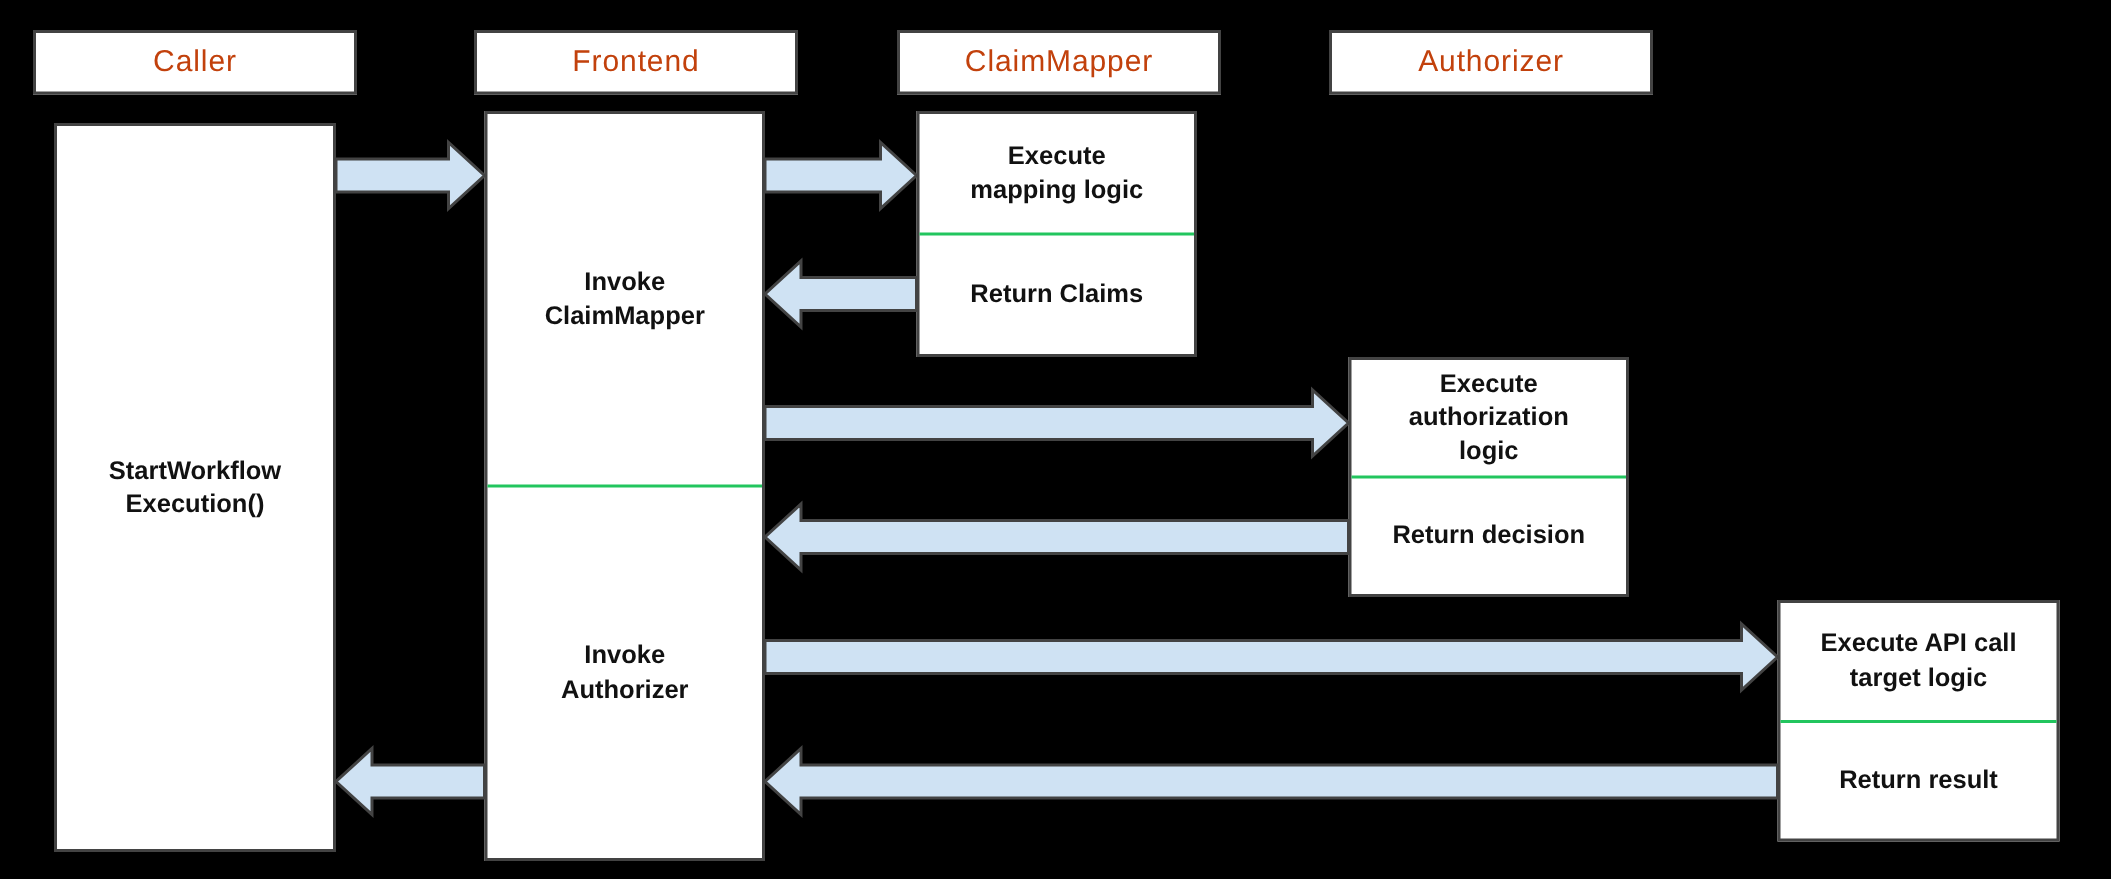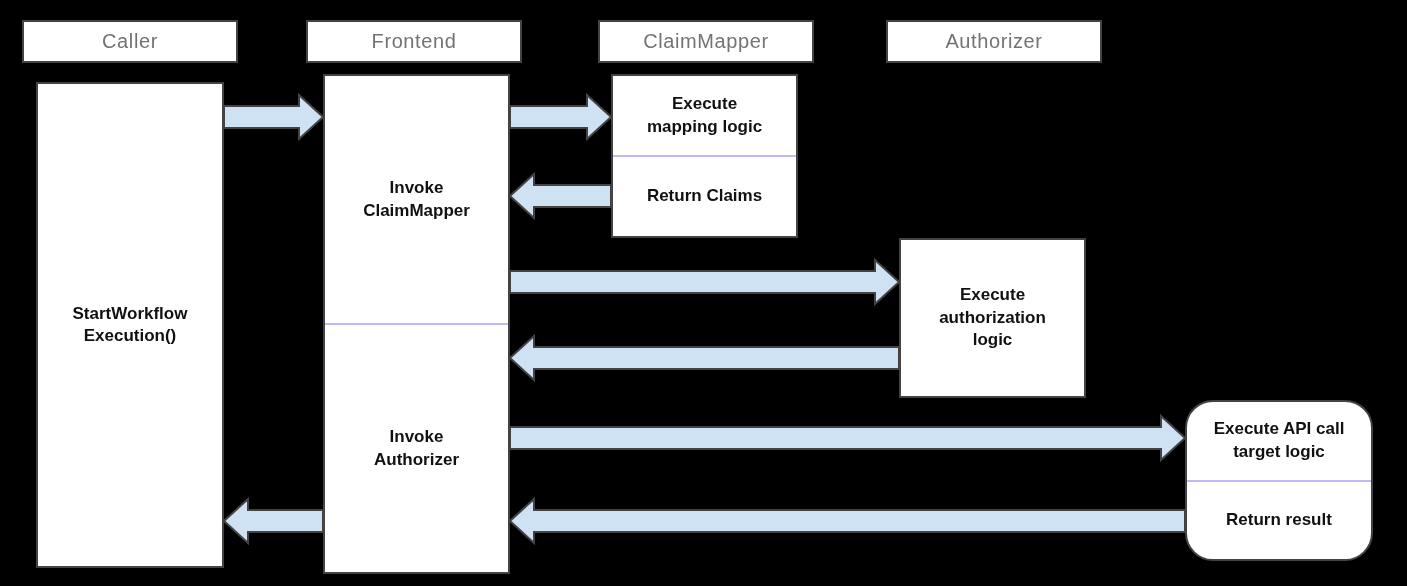--- a/index.html
+++ b/index.html
@@ -4,44 +4,44 @@
 <style>
   html, body { margin:0; padding:0; background:#000; }
   .canvas {
     position:relative; width:1407px; height:586px; background:#000000;
     font-family:"Liberation Sans", sans-serif; overflow:hidden;
   }
   .hdr {
     position:absolute; top:20px; width:216px; height:43px;
     background:#ffffff; border:2px solid #434343; box-sizing:border-box;
     display:flex; align-items:center; justify-content:center;
-    font-size:20px; color:#737373; letter-spacing:0.6px; font-weight:400;
+    font-size:20px; color:#c2410c; letter-spacing:0.6px; font-weight:400;
   }
   #hdr-caller      { left:22px;   }
-  #hdr-frontend    { left:306px;  }
+  #hdr-frontend    { left:316px;  }
   #hdr-claimmapper { left:598px;  }
   #hdr-authorizer  { left:886px;  }
   #hdr-calltarget  { left:1173px; }
 
   .act {
     position:absolute; background:#ffffff; border:2px solid #434343;
     box-sizing:border-box; display:flex; flex-direction:column;
   }
   #act-caller      { left:36px;   top:82px;  width:188px; height:486px; }
   #act-frontend    { left:323px;  top:74px;  width:187px; height:500px; }
   #act-claimmapper { left:611px;  top:74px;  width:187px; height:164px; }
   #act-authorizer  { left:899px;  top:238px; width:187px; height:160px; }
-  #act-calltarget  { left:1185px; top:400px; width:188px; height:161px;border-radius:28px; }
+  #act-calltarget  { left:1185px; top:400px; width:188px; height:161px; }
 
   .cell {
     flex:1; display:flex; align-items:center; justify-content:center;
     text-align:center; font-weight:bold; font-size:17px; color:#111111;
     white-space:pre-line; line-height:1.32; padding:2px;
   }
-  .cell + .cell { border-top:2px solid #c4b5fd; }
+  .cell + .cell { border-top:2px solid #22c55e; }
 
   .arrow { position:absolute; overflow:visible; display:block; }
   .arrow polygon { fill:#cfe2f3; stroke:#434343; stroke-width:2; stroke-linejoin:miter; }
 
   #arr-1 { left:224px; top:95px;  }
   #arr-2 { left:510px; top:95px;  }
   #arr-3 { left:510px; top:174px; }
   #arr-4 { left:510px; top:260px; }
   #arr-5 { left:510px; top:336px; }
   #arr-6 { left:510px; top:416px; }
@@ -81,20 +81,21 @@
   <div class="act" id="act-claimmapper">
     <div class="cell">Execute
 mapping logic</div>
     <div class="cell">Return Claims</div>
   </div>
 
   <div class="act" id="act-authorizer">
     <div class="cell">Execute
 authorization
 logic</div>
+    <div class="cell">Return decision</div>
   </div>
 
   <div class="act" id="act-calltarget">
     <div class="cell">Execute API call
 target logic</div>
     <div class="cell">Return result</div>
   </div>
 
   <svg class="arrow" id="arr-1" width="99" height="44">
     <polygon points="0,11 75,11 75,0 99,22 75,44 75,33 0,33"></polygon>

